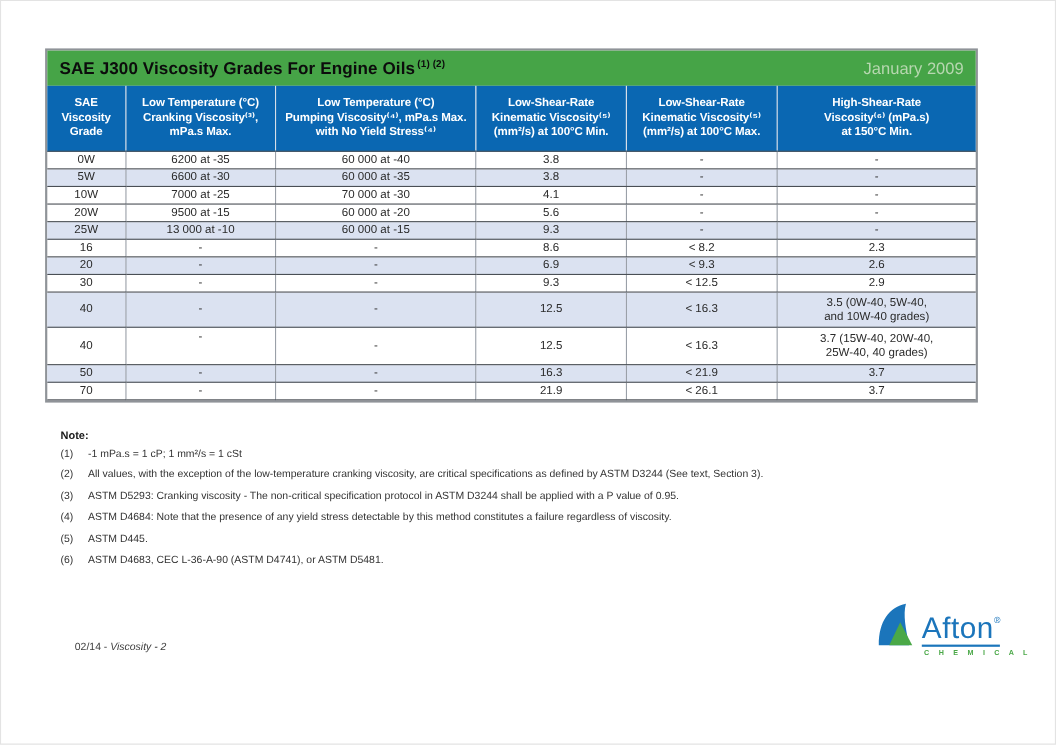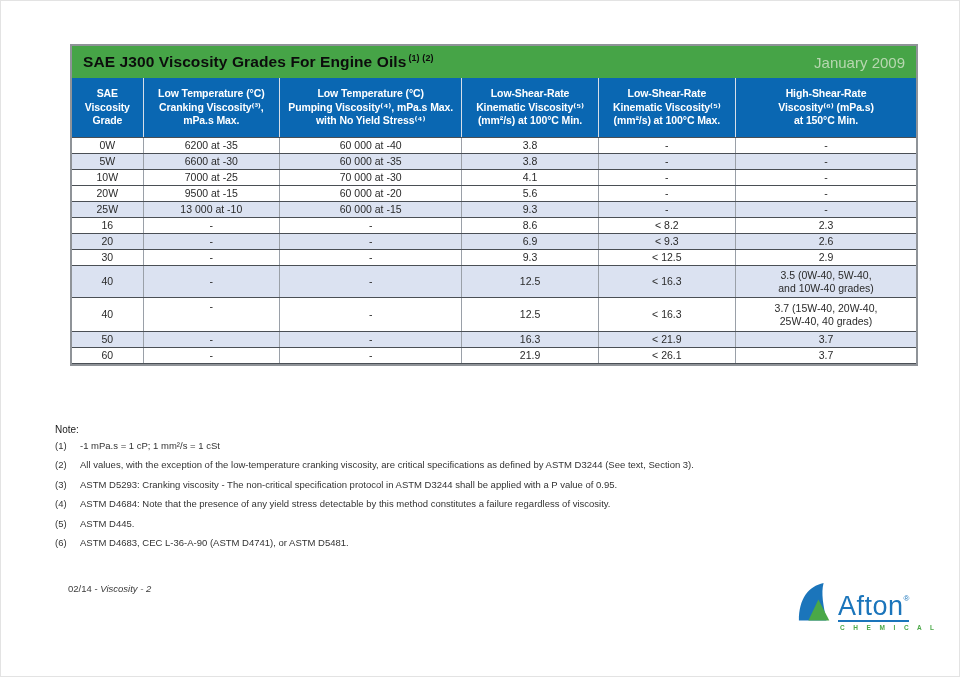--- a/index.html
+++ b/index.html
@@ -14,21 +14,21 @@
     --brand-green:#4aa847;
   }
   html,body{margin:0;padding:0;}
   body{
     width:960px;height:677px;background:#fff;position:relative;overflow:hidden;
     font-family:"Liberation Sans","DejaVu Sans",sans-serif;color:#222;
   }
   .sheet{position:absolute;inset:0;background:#fff;box-shadow:inset 0 0 0 1px #e3e3e3;}
 
   
-  .tablewrap{position:absolute;left:70px;top:44px;width:844px;border:2px solid var(--outer);}
+  .tablewrap{position:absolute;left:41px;top:44px;width:844px;border:2px solid var(--outer);}
   .titlebar{
     background:var(--green);height:32px;display:flex;align-items:center;
     justify-content:space-between;padding:0 11px;
   }
   .titlebar .title{font-size:15.5px;font-weight:bold;color:#0c0c0c;letter-spacing:.1px;}
   .titlebar .title sup{font-size:9px;font-weight:bold;vertical-align:6px;margin-left:2px;}
   .titlebar .date{font-size:15px;color:var(--green-text);}
 
   table{border-collapse:collapse;table-layout:fixed;width:100%;}
   thead th{
@@ -45,31 +45,31 @@
     white-space:pre-line;line-height:13px;vertical-align:middle;
   }
   tbody td:first-child{border-left:none;}
   tbody td:last-child{border-right:none;}
   tbody tr.alt{background:var(--row-alt);}
   tbody tr.tall td{height:31px;}
   tbody td.vtop{vertical-align:top;padding-top:2px;}
 
   
   .notes{position:absolute;left:55px;top:391px;width:848px;}
-  .note-head{font-size:10px;font-weight:normal;color:#1a1a1a;margin-bottom:6px;margin-top:33px;}
+  .note-head{font-size:10px;font-weight:bold;color:#1a1a1a;margin-bottom:6px;}
   .note-item{display:flex;font-size:9.5px;color:#333;margin-bottom:8.5px;line-height:1.15;}
   .note-num{flex:0 0 25px;}
   .note-text{flex:1;}
 
   
   .footer{position:absolute;left:68px;top:583px;font-size:9.5px;color:#3c3c3c;}
   .footer .it{font-style:italic;}
 
   
-  .logo{position:absolute;left:797px;top:581px;width:118px;}
+  .logo{position:absolute;left:797px;top:547px;width:118px;}
   .logo-top{display:flex;align-items:flex-end;}
   .logo-icon{flex:0 0 38px;height:41px;}
   .logo-right{margin-left:3px;border-bottom:2px solid var(--brand-blue);padding-bottom:1px;}
   .brand{font-size:27px;line-height:26px;color:var(--brand-blue);letter-spacing:.5px;}
   .brand-reg{font-size:8px;color:var(--brand-blue);vertical-align:14px;}
   .logo-sub{
     margin-left:43px;margin-top:2px;color:var(--brand-green);
     font-size:6.5px;font-weight:bold;letter-spacing:3.4px;white-space:nowrap;
   }
 </style>
@@ -213,21 +213,21 @@
           </tr>
           <tr class="alt">
             <td>50</td>
             <td>-</td>
             <td>-</td>
             <td>16.3</td>
             <td>&lt; 21.9</td>
             <td>3.7</td>
           </tr>
           <tr>
-            <td>60</td>
+            <td>70</td>
             <td>-</td>
             <td>-</td>
             <td>21.9</td>
             <td>&lt; 26.1</td>
             <td>3.7</td>
           </tr>
         </tbody>
     </table>
   </div>
 

